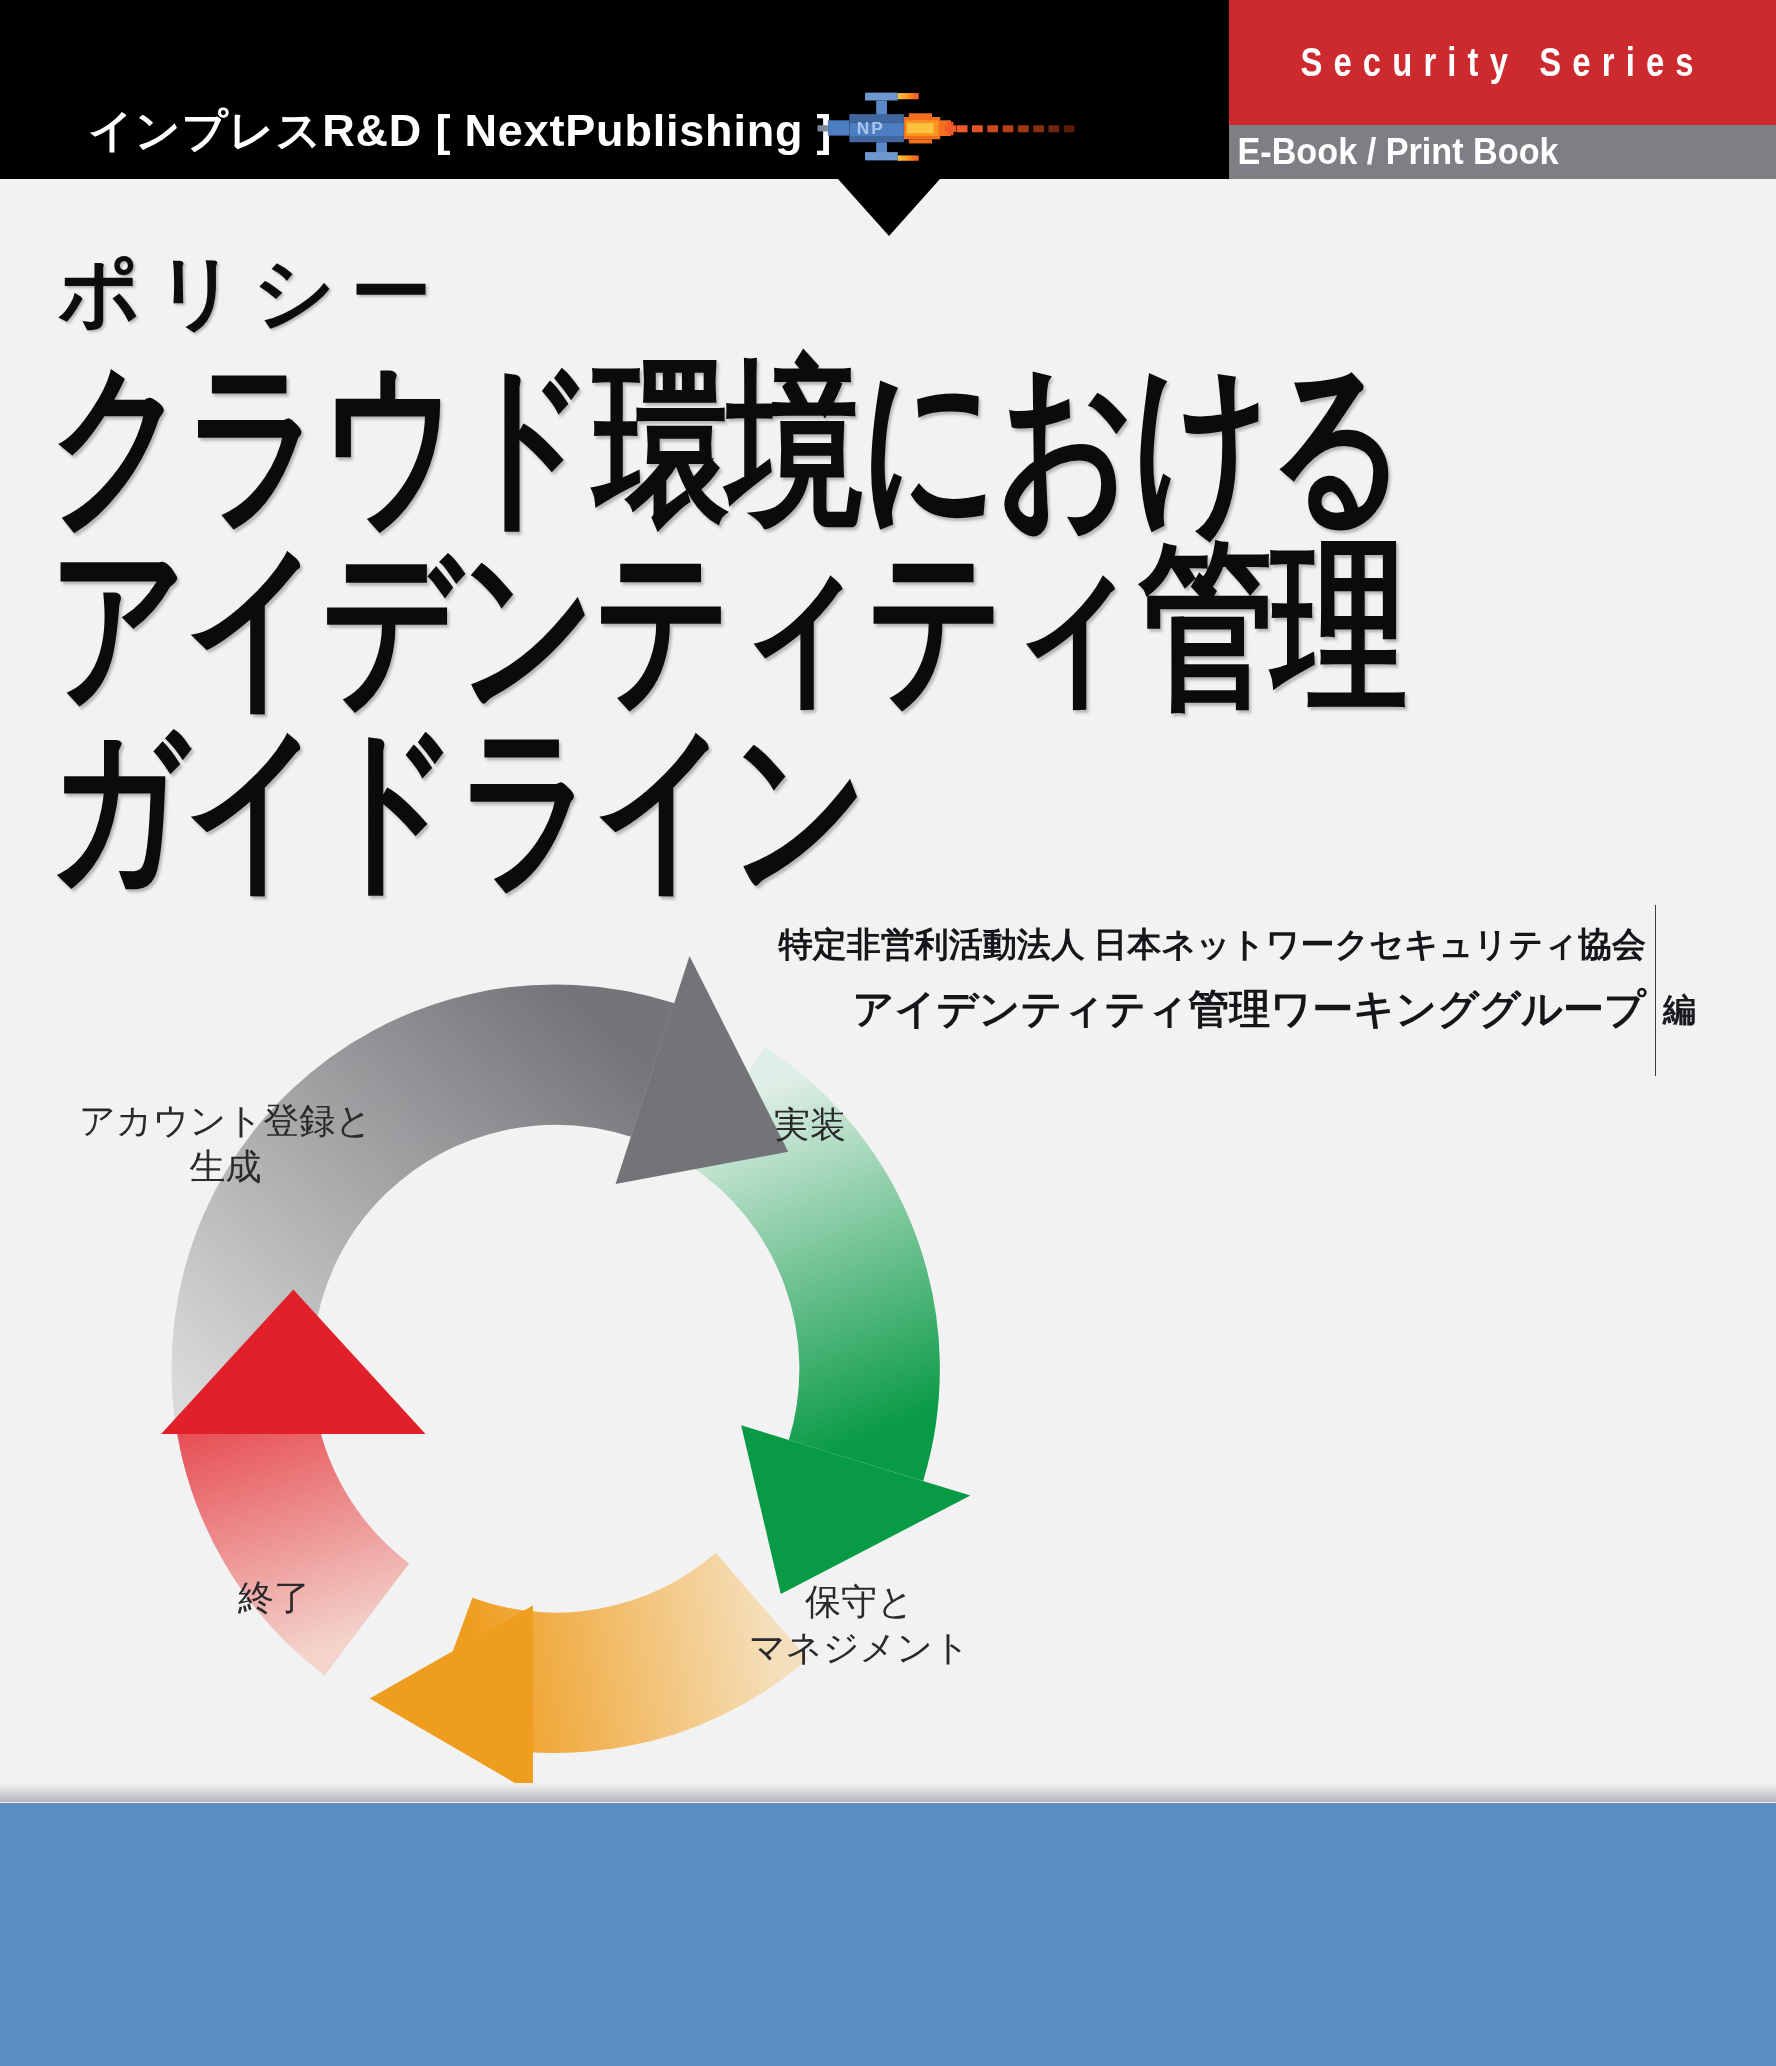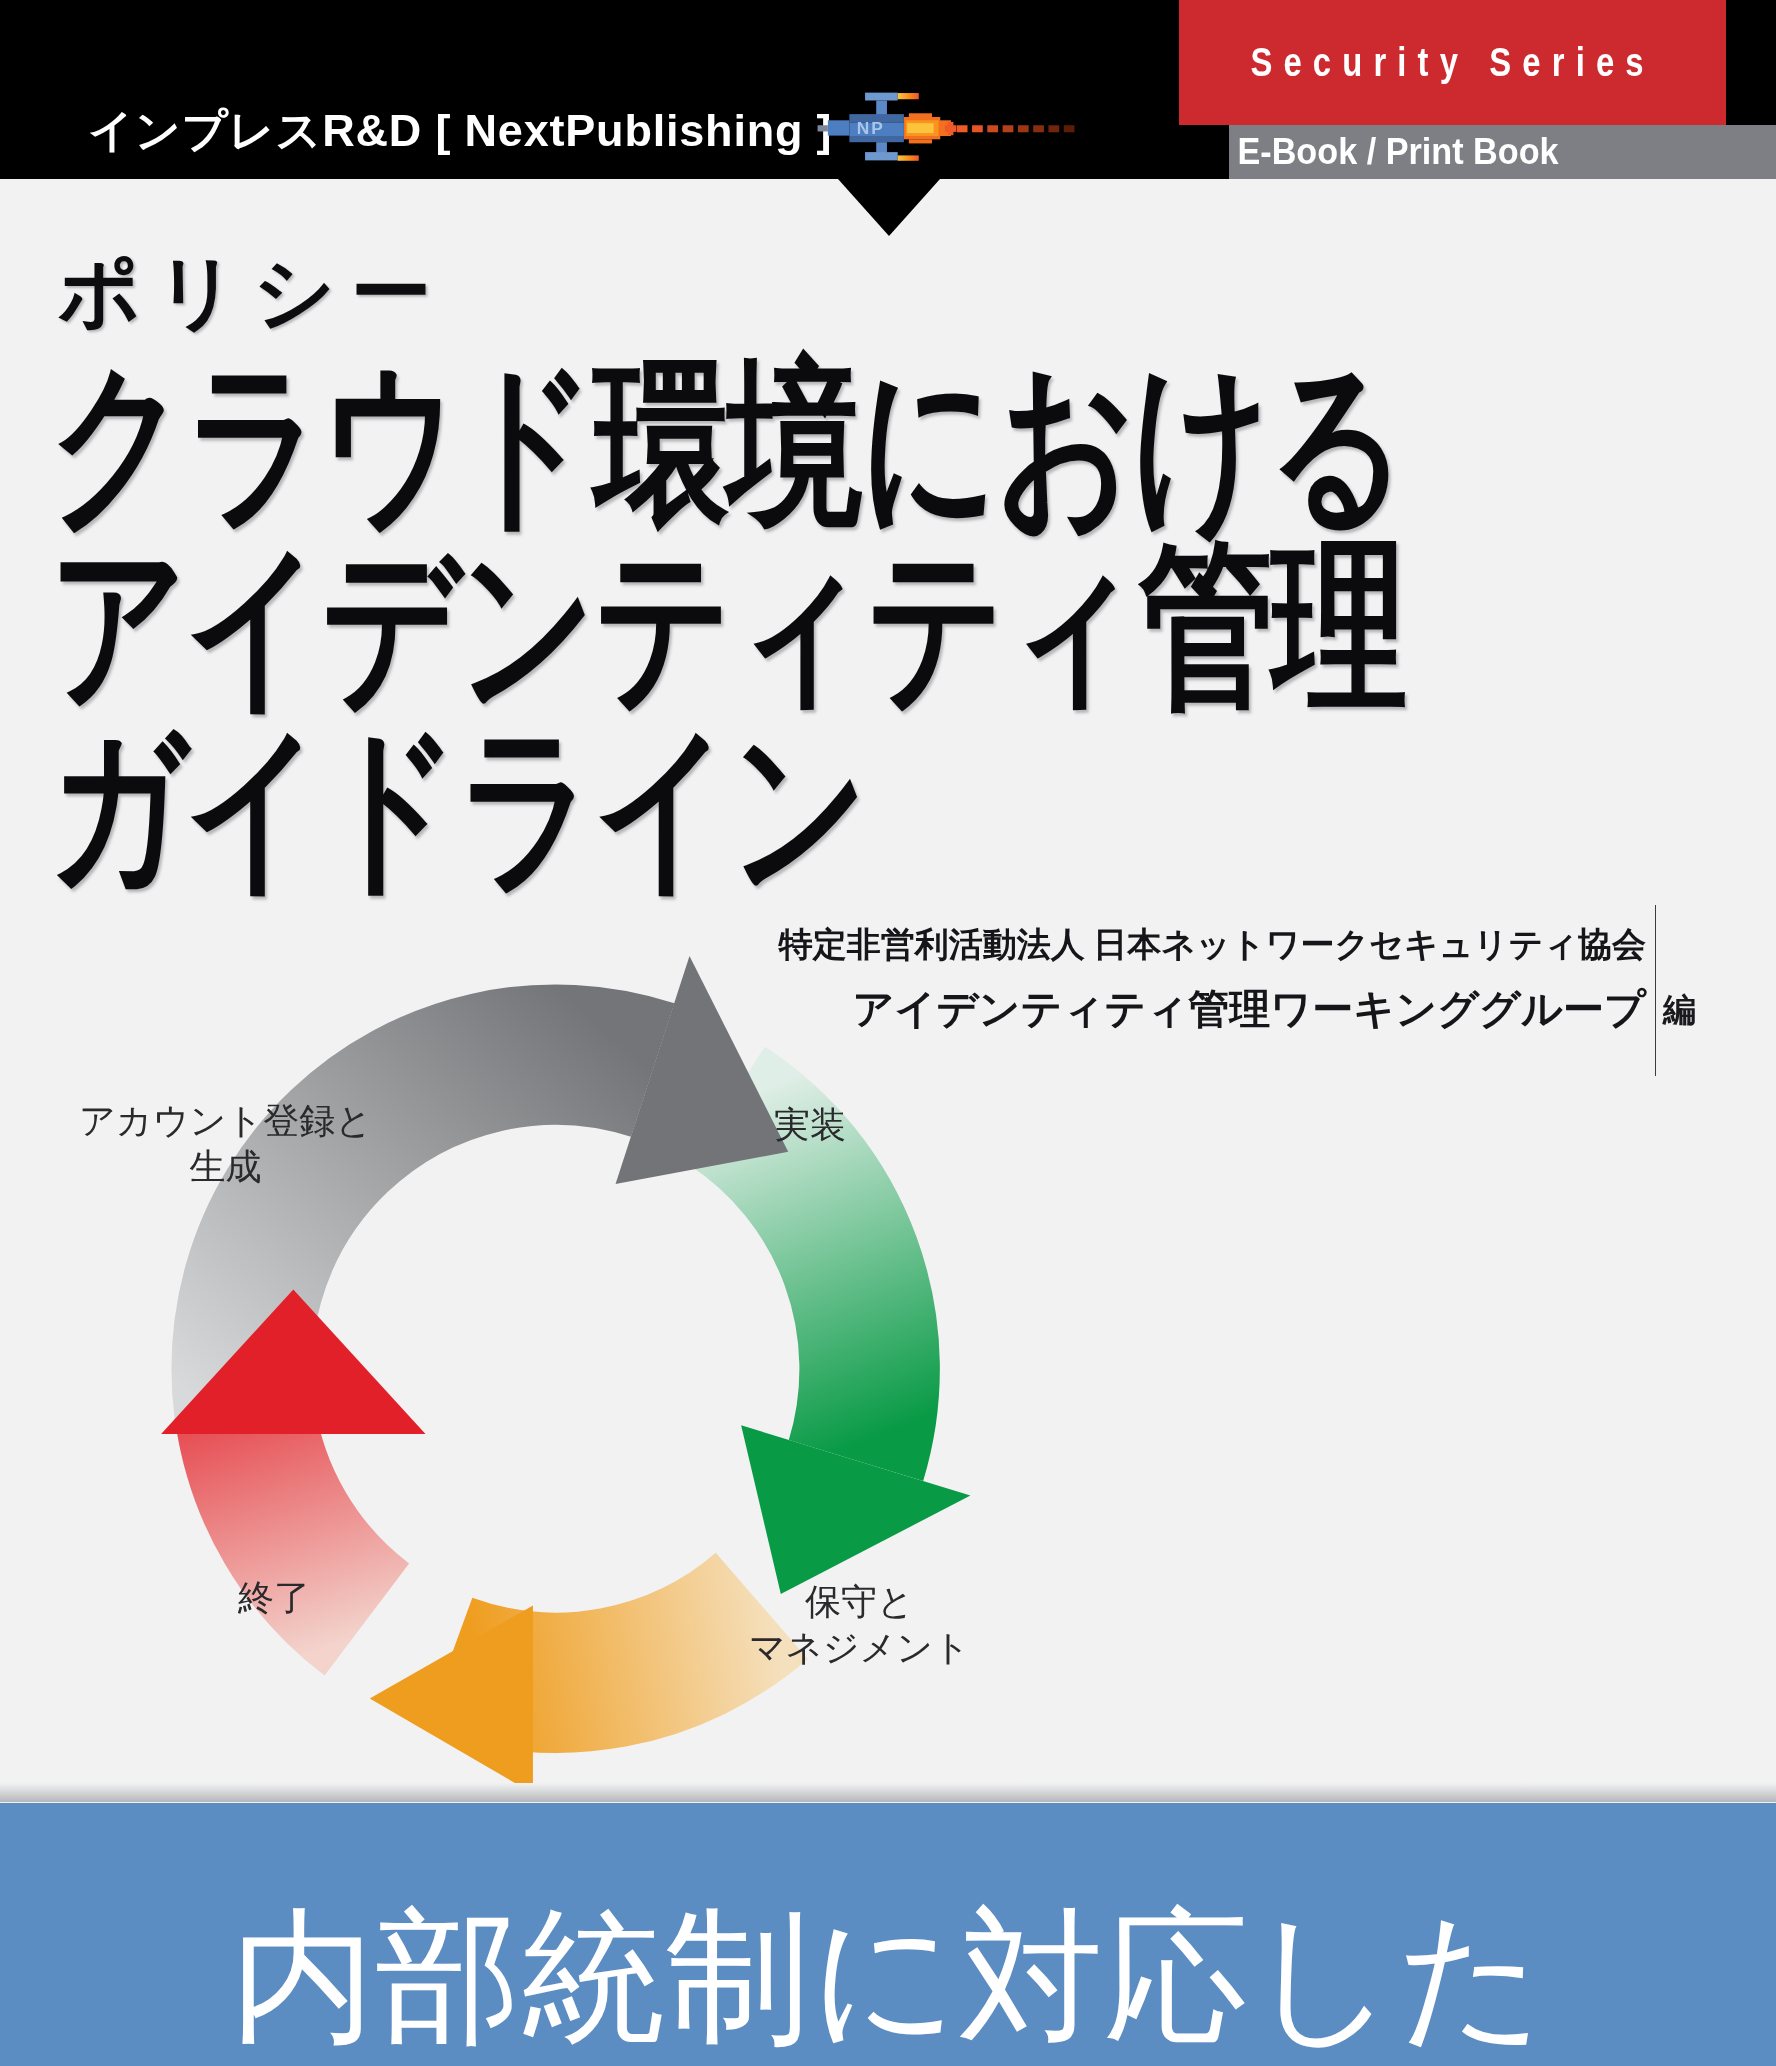--- a/index.html
+++ b/index.html
@@ -16,21 +16,21 @@
     position:absolute;left:88px;top:101px;
     color:#fff;font-size:45px;font-weight:700;letter-spacing:0.8px;white-space:nowrap;
   }
   .rocket{position:absolute;left:808px;top:79px;}
   .pointer-tri{
     position:absolute;left:838px;top:179px;width:0;height:0;
     border-left:51px solid transparent;border-right:51px solid transparent;
     border-top:57px solid #000;
   }
   .series-box{
-    position:absolute;left:1179px;top:0;width:547px;height:125px;background:#cd2a30;
+    position:absolute;left:1229px;top:0;width:547px;height:125px;background:#cd2a30;
     display:flex;align-items:center;justify-content:center;
   }
   .series-box span{
     color:#fff;font-size:40px;font-weight:700;letter-spacing:0.34em;white-space:nowrap;
     transform:scaleX(0.82);
   }
   .format-bar{
     position:absolute;left:1229px;top:125px;width:547px;height:54px;background:#7d7f84;
     display:flex;align-items:center;justify-content:flex-start;
   }
@@ -197,21 +197,20 @@
   </div>
   <div class="diag-label lab-impl">実装</div>
   <div class="diag-label lab-maint">
     <div>保守と</div>
     <div>マネジメント</div>
   </div>
   <div class="diag-label lab-term">終了</div>
 
   <div class="gray-fade"></div>
   <div class="blue-band"></div>
-  <div class="tagline tag1">内部統制に対応した</div>
 
   <div class="logo-block">
     
     
     
     
     
     
   </div>
 

